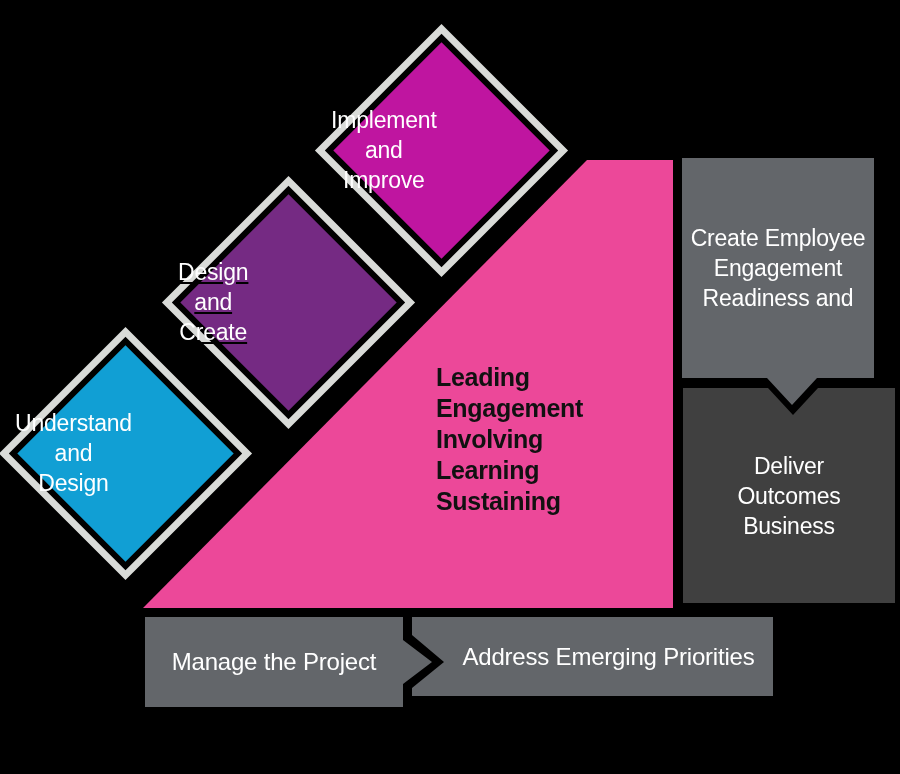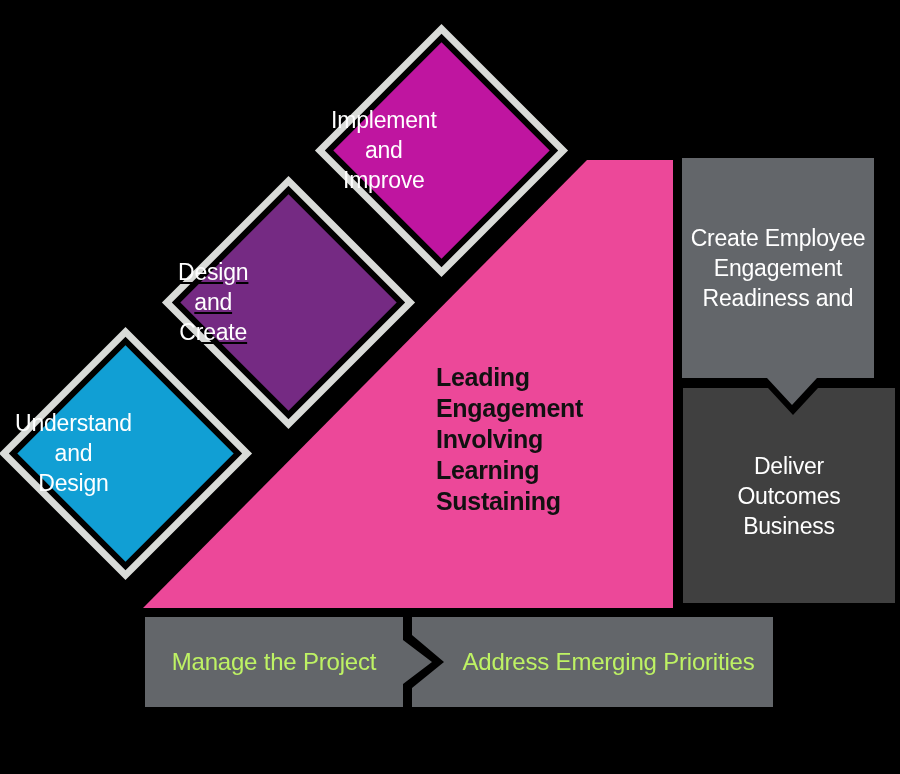--- a/index.html
+++ b/index.html
@@ -95,40 +95,40 @@
     left: 683px; top: 388px;
     width: 212px; height: 215px;
     clip-path: polygon(0 0, 85px 0, 110px 27px, 135px 0, 100% 0, 100% 100%, 0 100%);
     display: flex;
     align-items: center;
     justify-content: center;
   }
 
   
   .bar-text {
-    color: #bef264;
+    color: #ffffff;
     font-size: 24px;
     letter-spacing: -0.2px;
     white-space: nowrap;
   }
   .manage-box {
     position: absolute;
     left: 145px; top: 617px;
     width: 287px; height: 90px;
     clip-path: polygon(0 0, 258px 0, 258px 23px, 287px 45px, 258px 67px, 258px 90px, 0 90px);
     display: flex;
     align-items: center;
     justify-content: center;
     box-sizing: border-box;
     padding-right: 29px;
   }
   .address-box {
     position: absolute;
     left: 412px; top: 617px;
-    width: 361px; height: 90px;
+    width: 361px; height: 79px;
     clip-path: polygon(0 0, 100% 0, 100% 100%, 0 100%, 0 71px, 32px 45px, 0 18px);
     display: flex;
     align-items: center;
     justify-content: center;
     box-sizing: border-box;
     padding-left: 32px;
   }
 </style>
 </head>
 <body>

